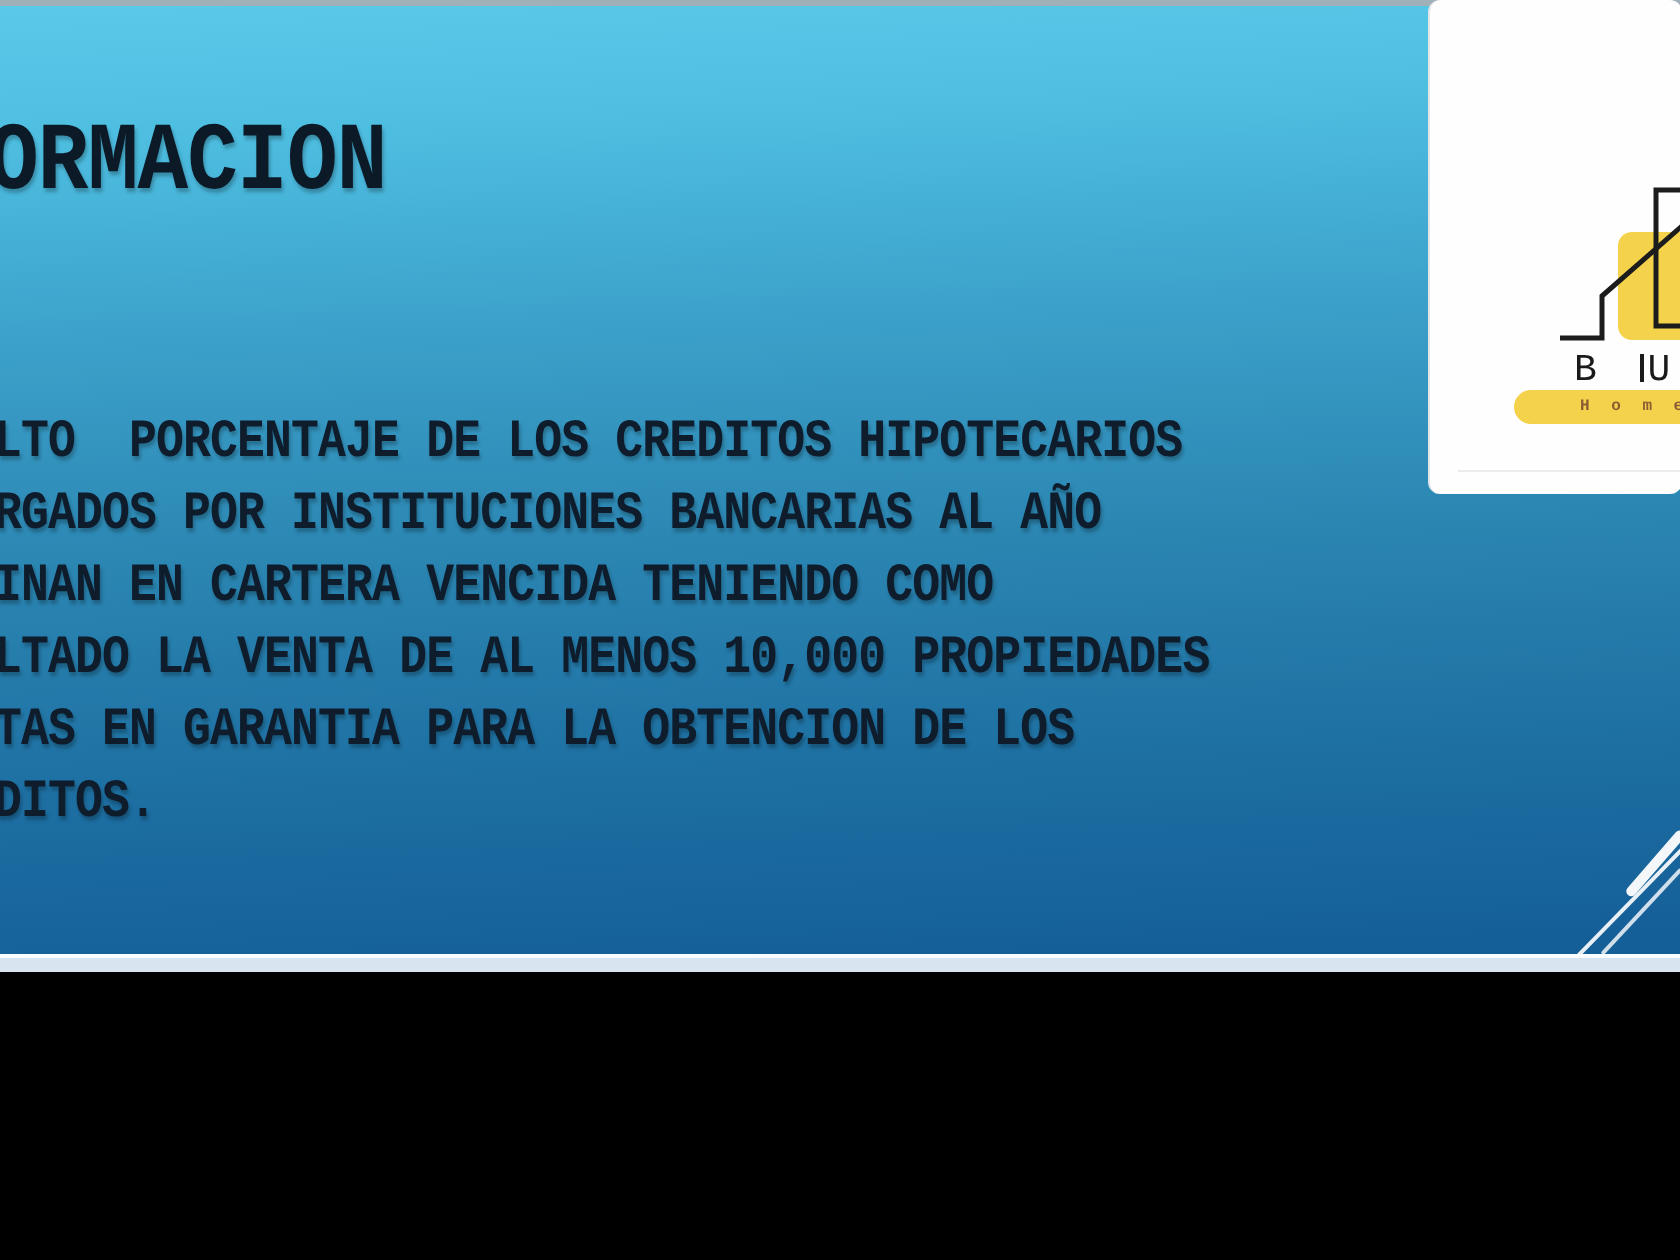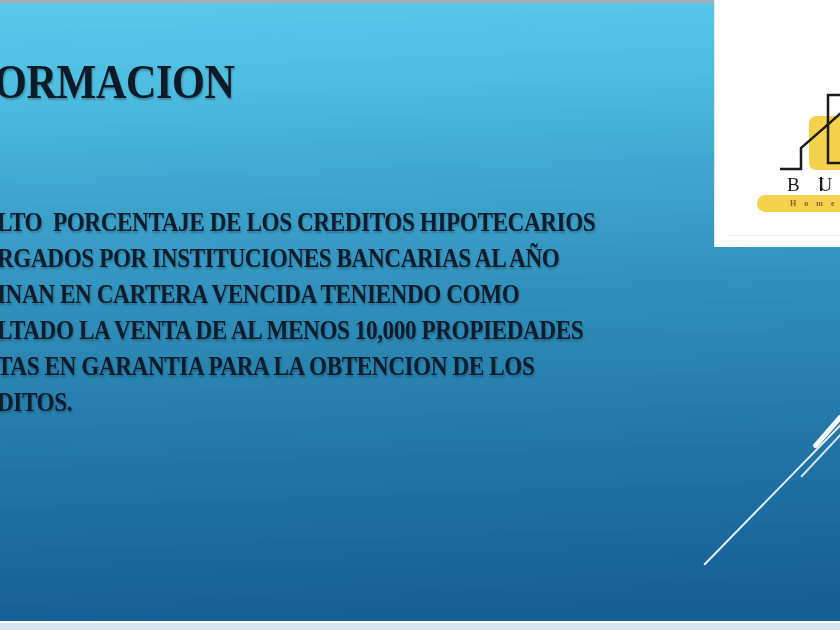--- a/index.html
+++ b/index.html
@@ -1,37 +1,37 @@
 <!DOCTYPE html>
 <html><head>
 <meta charset="utf-8">
 <style>
   html,body{margin:0;padding:0;background:#000;}
   .slide{
-    position:relative;width:840px;height:630px;overflow:hidden;
+    position:relative;width:840px;height:486px;overflow:hidden;
     background:linear-gradient(178deg,#5acaea 0%,#4fc0e2 12%,#3da3cc 32%,#2b86b2 55%,#1d6fa2 78%,#155f98 96%,#145e96 100%);
-    font-family:Liberation Serif, serif;
+    font-family:Liberation Mono, monospace;
   }
   .top-strip{position:absolute;top:0;left:0;width:100%;height:3px;background:#9fb0b8;z-index:1;}
   .slide-title{
     position:absolute;left:-6px;top:56px;margin:0;z-index:2;
     font-size:48px;font-weight:bold;letter-spacing:-0.5px;line-height:1.1;
     color:#0c1a28;transform:scaleX(0.88);transform-origin:left top;
     text-shadow:1px 2px 2px rgba(0,0,0,0.25);white-space:pre;
   }
   .slide-body{
     position:absolute;left:-3px;top:204px;z-index:2;
     font-size:27px;font-weight:bold;letter-spacing:-0.5px;line-height:36px;
     color:#0e1c2b;transform:scaleX(0.86);transform-origin:left top;
     text-shadow:1px 2px 2px rgba(0,0,0,0.25);
   }
   .slide-body .line{white-space:pre;}
   .logo-panel{
     position:absolute;left:714px;top:0;width:126px;height:247px;
-    background:#fefefe;border-left:1px solid #e2e6e8;z-index:4;
+    background:#fefefe;border-left:1px solid #e2e6e8;z-index:4;border-radius:6px;
   }
   .logo-yellow-square{
     position:absolute;left:94px;top:116px;width:46px;height:54px;
     border-radius:7px;background:#f5d24b;
   }
   .logo-house-svg{position:absolute;left:0;top:0;}
   .logo-brand{
     position:absolute;left:72px;top:174px;width:60px;
     font-size:19px;font-weight:normal;letter-spacing:7px;color:#1a1a1a;white-space:pre;
   }

